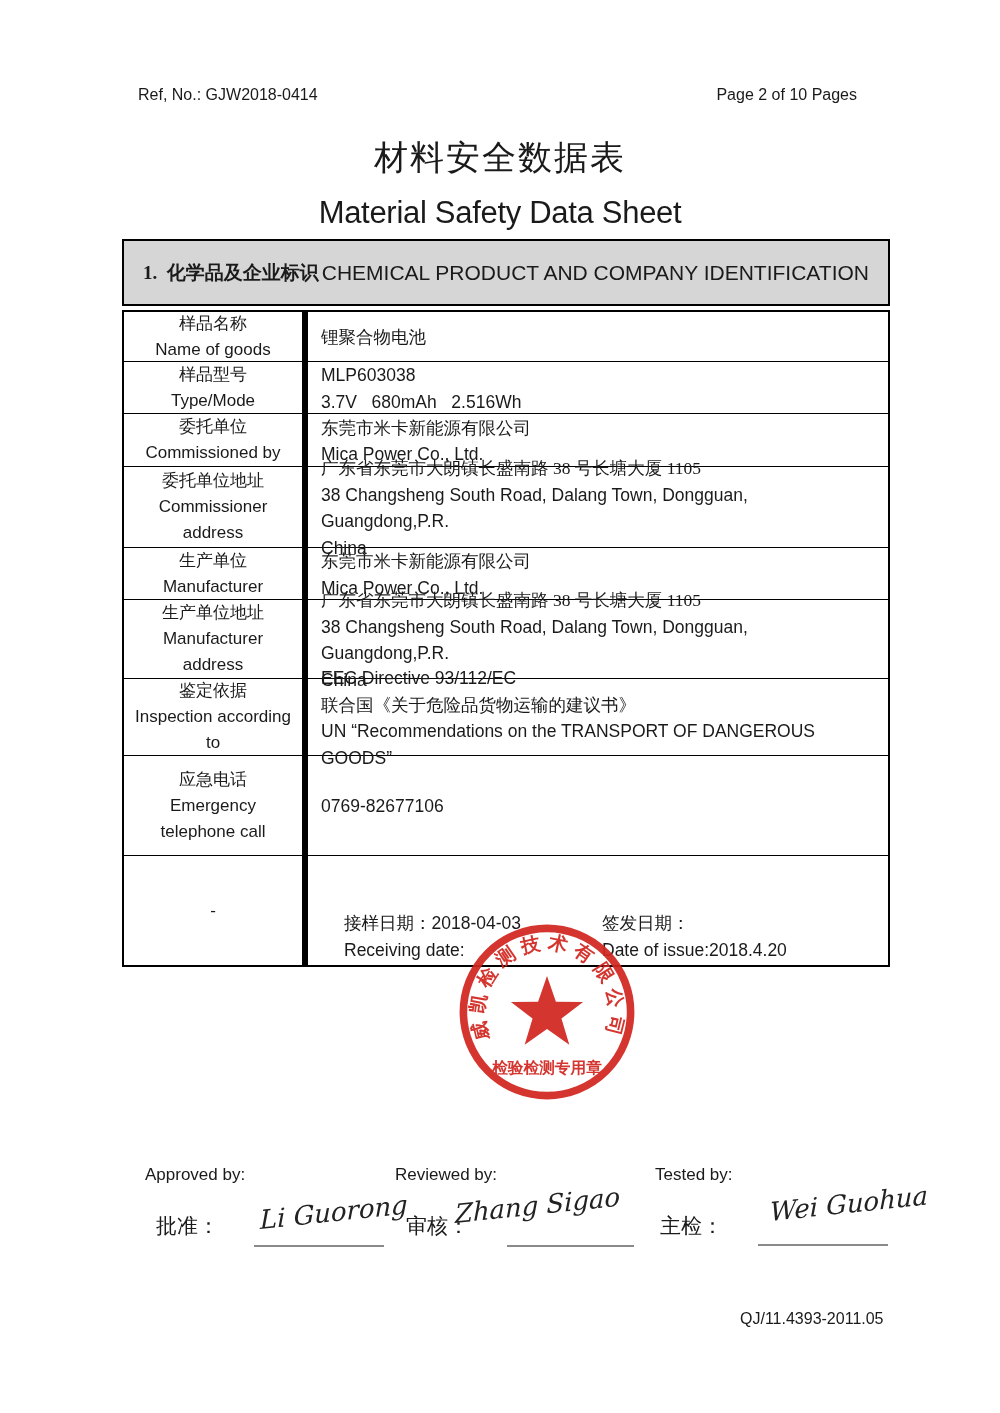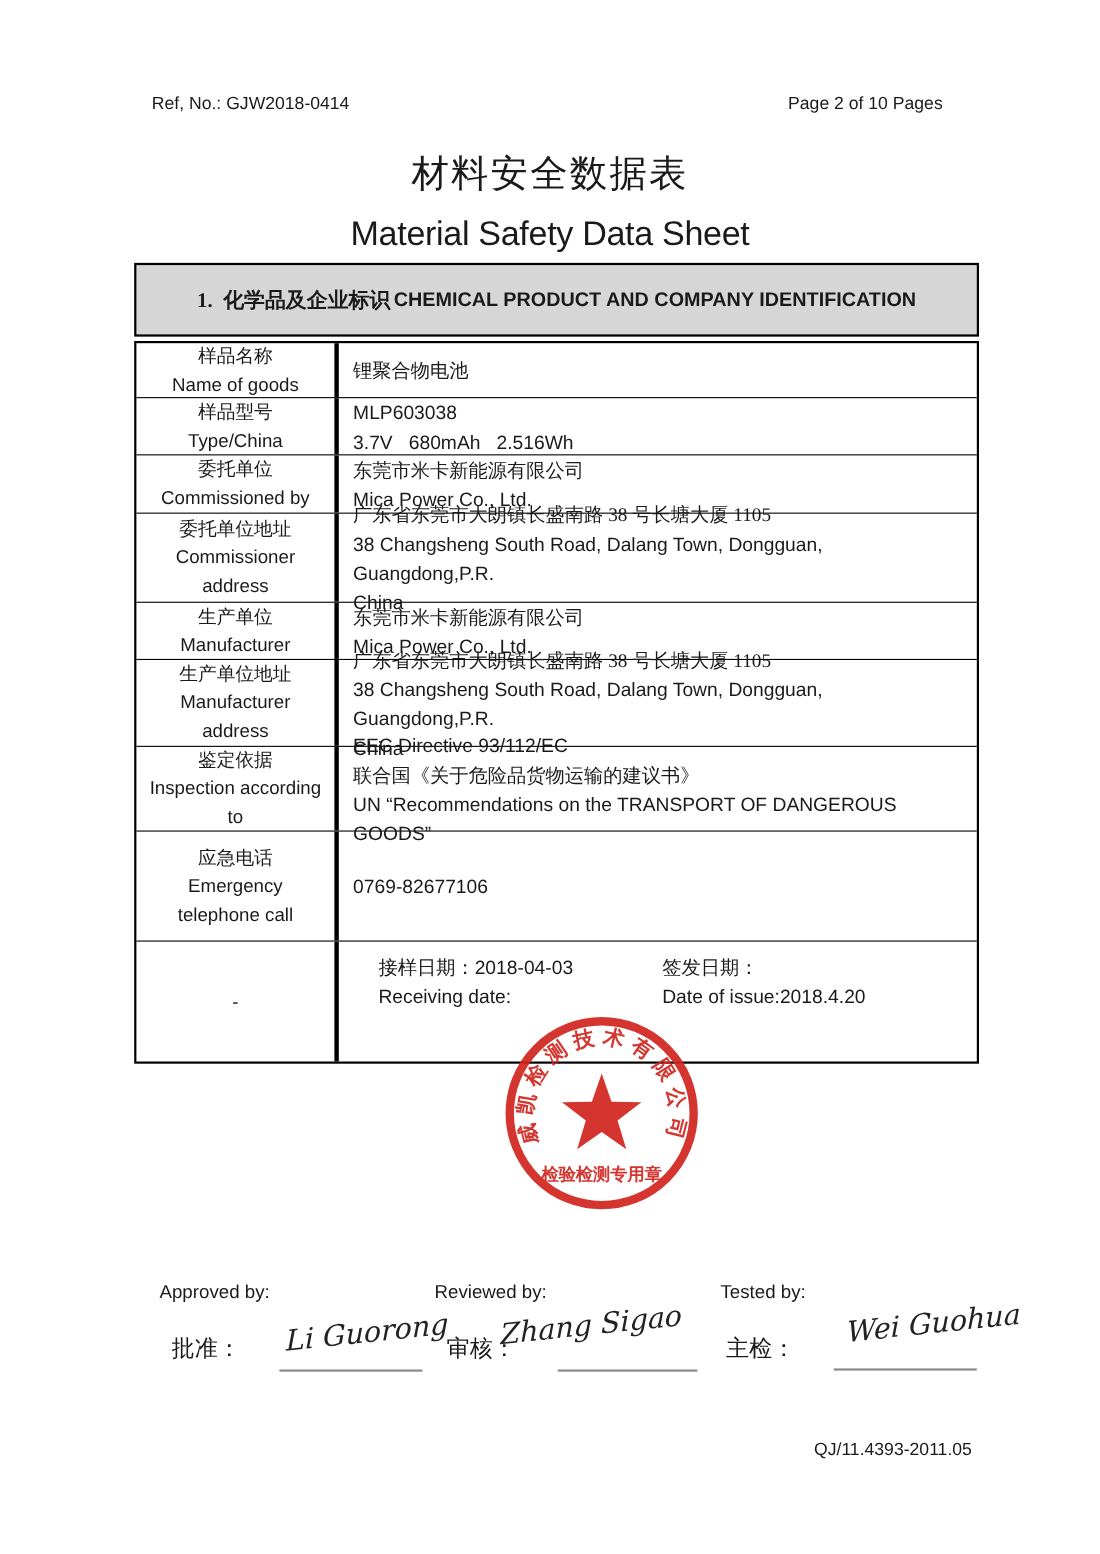--- a/index.html
+++ b/index.html
@@ -23,41 +23,41 @@
               font-size:31px; font-weight:500; letter-spacing:-0.3px; }
 
   
   .section-hdr {
     left:122px; top:222px; width:768px; height:67px;
     background:#d6d6d6; border:2px solid #000;
     display:flex; flex-direction:row; justify-content:center; align-items:center;
     gap:3px;
   }
   .section-hdr .l1 { font-size:19px; font-weight:bold; white-space:pre-wrap; }
-  .section-hdr .l2 { font-size:18px; font-weight:bold; }
+  .section-hdr .l2 { font-size:21px; font-weight:normal; }
 
   
   .msds-table {
     left:122px; top:293px; width:768px;
     border:2px solid #000; background:#fff;
   }
   .trow { display:flex; border-top:1px solid #000; }
   .trow:first-child { border-top:none; }
   .tleft {
-    width:184px; border-right:4px solid #000000; flex:none;
+    width:184px; border-right:6px solid #000000; flex:none;
     display:flex; flex-direction:column; justify-content:center; align-items:center;
     text-align:center; font-size:17px; line-height:26px; padding:2px 4px;
   }
   .tright {
     flex:1; display:flex; flex-direction:column; justify-content:center;
     padding:4px 10px 2px 13px; font-size:17.5px; line-height:26.5px;
   }
   .cell-line { white-space:pre-wrap; }
 
-  .tright.dates { justify-content:flex-start; padding-top:10px; padding-left:36px; }
+  .tright.dates { justify-content:flex-end; padding-top:10px; padding-left:36px; }
   .date-line { display:flex; }
   .date-cell { display:inline-block; width:258px; }
 
   
   .stamp { left:452px; top:900px; width:190px; height:190px; opacity:0.93; }
   .stamp text { font-family:"Liberation Serif", serif; font-weight:bold; }
 
   
   .sig-label-en { top:1148px; font-size:17px; }
   .sig-label-zh { top:1195px; font-size:21px; }
@@ -94,21 +94,21 @@
         <div class="cell-line">Name of goods</div>
       </div>
       <div class="tright">
         <div class="cell-line zh">锂聚合物电池</div>
       </div>
     </div>
 
     <div class="trow" style="height:52px">
       <div class="tleft">
         <div class="cell-line zh">样品型号</div>
-        <div class="cell-line">Type/China</div>
+        <div class="cell-line">Type/Mode</div>
       </div>
       <div class="tright">
         <div class="cell-line">MLP603038</div>
         <div class="cell-line">3.7V   680mAh   2.516Wh</div>
       </div>
     </div>
 
     <div class="trow" style="height:53px">
       <div class="tleft">
         <div class="cell-line zh">委托单位</div>

